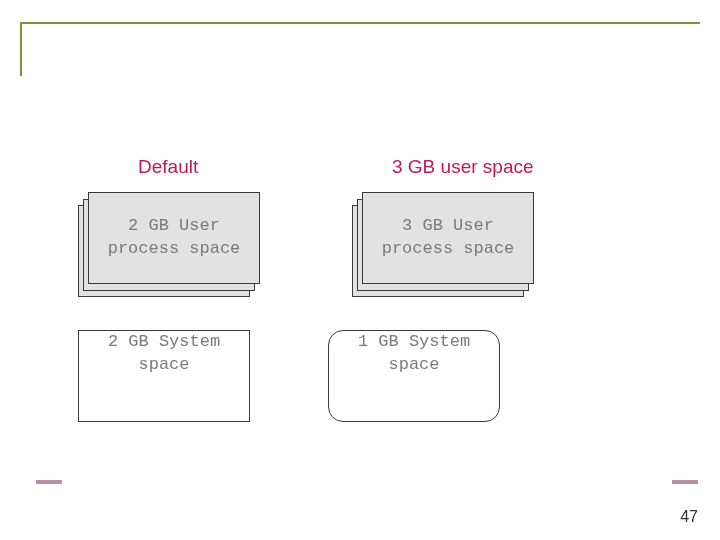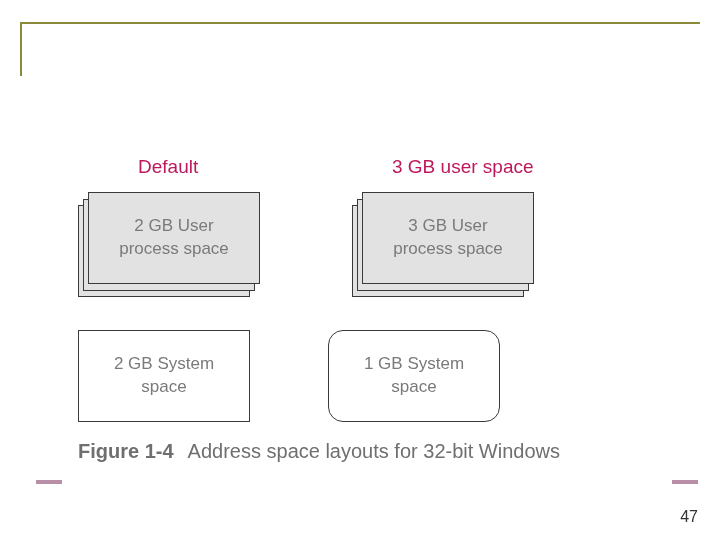--- a/index.html
+++ b/index.html
@@ -112,35 +112,34 @@
     background: #e2e2e2;
     display: flex;
     align-items: center;
     justify-content: center;
   }
   .box-text {
     font-size: 17px;
     color: #7a7a7a;
     text-align: center;
     line-height: 1.35;
-    font-family: Liberation Sans, sans-serif;
+    font-family: Liberation Mono, monospace;
   }
   .stack-left  { left: 18px;  top: 52px; }
   .stack-right { left: 268px; top: 52px; margin-left: 24px; }
 
   
   .sysbox {
     position: absolute;
     box-sizing: border-box;
     width: 172px;
     height: 92px;
     background: #ffffff;
     border: 1.5px solid #3a3a3a;
     display: flex;
-    align-items: center;
     justify-content: center;
   }
   .sysbox-left  { left: 18px;  top: 190px; }
   .sysbox-right { left: 268px; top: 190px; border-radius: 15px; }
 
   .caption {
     position: absolute;
     left: 18px;
     top: 300px;
     font-size: 20px;
@@ -198,23 +197,20 @@
       </div>
     </div>
 
     <div class="sysbox sysbox-right">
       <div class="box-text">
         <div>1 GB System</div>
         <div>space</div>
       </div>
     </div>
 
-    <div class="caption">
-      <span class="fig-num">Figure 1-4</span><span class="fig-text">Address space layouts for 32-bit Windows</span>
-    </div>
 
   </div>
 
   <div class="bottom-dash-left"></div>
   <div class="bottom-dash-right"></div>
   <div class="page-number">47</div>
 
 </div>
 
 </body></html>

